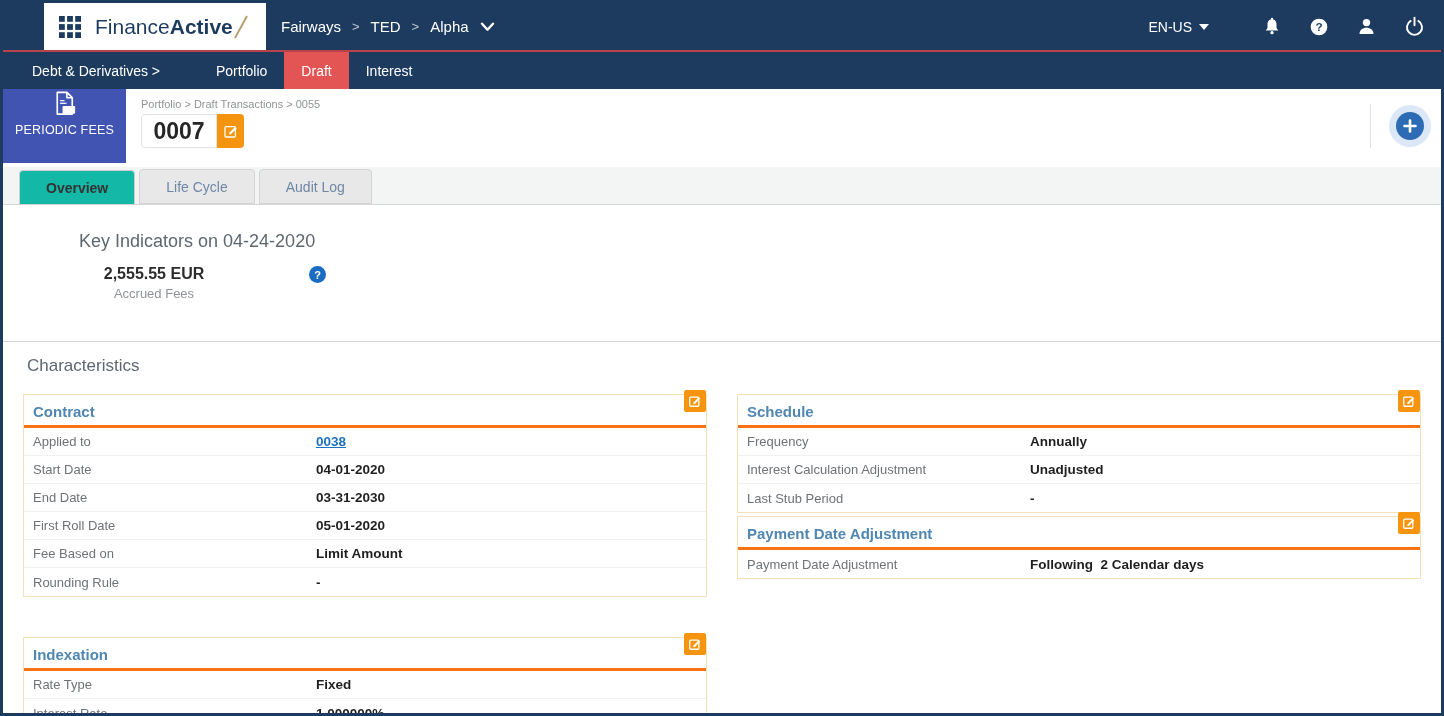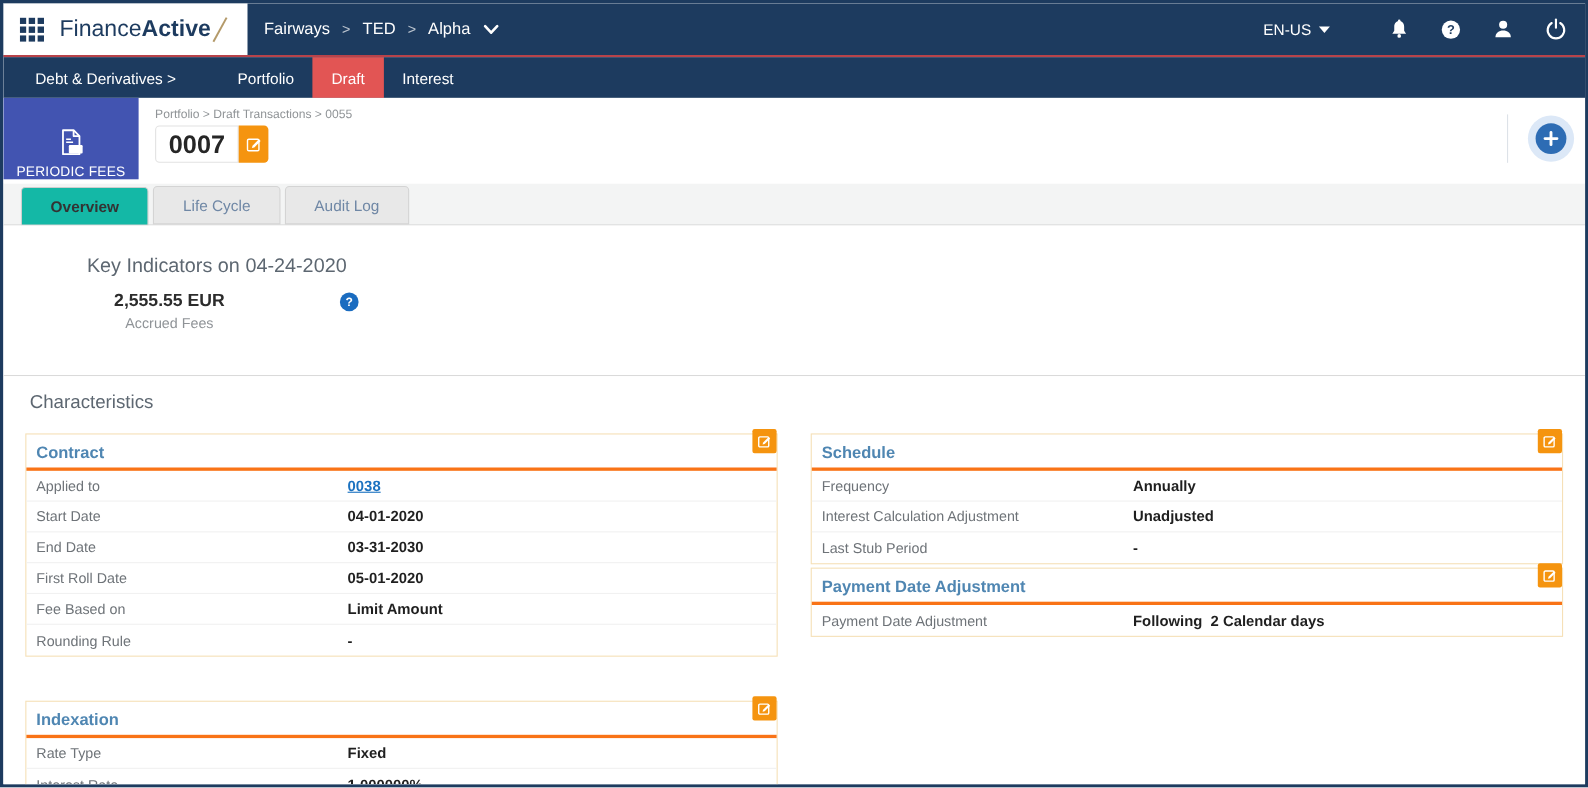--- a/index.html
+++ b/index.html
@@ -1,41 +1,41 @@
 <!DOCTYPE html>
 <html><head>
 <meta charset="utf-8">
 <style>
   * { margin:0; padding:0; box-sizing:border-box; }
   html,body { width:1444px; height:716px; }
   body { font-family:"Liberation Sans", sans-serif; background:#fff; }
   .page { width:1444px; height:716px; border:3px solid #1d3b5f; background:#fff; overflow:hidden; display:flex; flex-direction:column; }
 
   
-  .topbar { height:49px; background:#1d3b5f; border-bottom:2px solid #b8434a; display:flex; align-items:stretch; flex-shrink:0; }
+  .topbar { height:49px; background:#1d3b5f; border-bottom:2px solid #b8434a; display:flex; align-items:stretch; flex-shrink:0;padding-left:41px; }
   .logo-box { width:222px; background:#fff; display:flex; align-items:center; gap:14px; padding-left:15px; flex-shrink:0; cursor:pointer; }
   .logo-text { font-size:21px; color:#1d3b5f; display:flex; align-items:center; white-space:nowrap; }
   .logo-text b { font-weight:bold; }
   .ctx-crumbs { display:flex; align-items:center; gap:11px; margin-left:15px; color:#fff; font-size:15px; }
   .ctx-sep { color:rgba(255,255,255,.7); font-size:13px; }
   .ctx-item { cursor:pointer; }
   .top-right { margin-left:auto; display:flex; align-items:center; padding-right:16px; }
   .lang { display:flex; align-items:center; gap:7px; color:#fff; font-size:14px; margin-right:26px; cursor:pointer; }
   .lang-tri { width:0; height:0; border-left:5px solid transparent; border-right:5px solid transparent; border-top:6px solid #fff; }
   .tb-icon-btn { background:none; border:none; padding:0; margin-left:27px; cursor:pointer; display:flex; align-items:center; }
 
   
   .mainnav { height:37px; background:#1d3b5f; display:flex; align-items:stretch; padding-left:12px; flex-shrink:0; }
   .nav-item { display:flex; align-items:center; padding:0 17px; color:#fff; font-size:14px; cursor:pointer; white-space:nowrap; }
   .nav-item:first-child { margin-right:22px; }
   .nav-item.active { background:#e25554; }
 
   
   .header-band { height:78px; background:#fff; display:flex; align-items:flex-start; flex-shrink:0; }
-  .module-box { width:123px; height:74px; background:#4254b1; color:#fff; display:flex; flex-direction:column; align-items:center; justify-content:flex-end; gap:5px; font-size:12.5px; letter-spacing:.2px; flex-shrink:0; }
+  .module-box { width:123px; height:74px; background:#4254b1; color:#fff; display:flex; flex-direction:column; align-items:center; justify-content:flex-start; gap:5px; font-size:12.5px; letter-spacing:.2px; flex-shrink:0; }
   .title-wrap { margin-left:15px; padding-top:9px; }
   .crumb { font-size:11px; color:#909497; }
   .title-row { display:flex; margin-top:4px; height:34px; }
   .title-box { min-width:76px; padding:0 10px; font-size:23px; font-weight:bold; color:#262626; border:1px solid #e2e2e2; border-radius:4px 0 0 4px; display:flex; align-items:center; justify-content:center; background:#fff; }
   .title-edit { width:27px; height:34px; background:#f5940f; border:none; border-radius:0 4px 4px 0; cursor:pointer; display:flex; align-items:center; justify-content:center; }
   .header-right { margin-left:auto; display:flex; align-items:center; gap:18px; height:74px; padding-right:10px; }
   .vdivider { width:1px; height:44px; background:#dde2e8; }
   .add-btn { width:42px; height:42px; border-radius:50%; background:#dce8f7; border:none; cursor:pointer; display:flex; align-items:center; justify-content:center; }
   .add-inner { width:28px; height:28px; border-radius:50%; background:#2d6cb4; display:flex; align-items:center; justify-content:center; }
 

